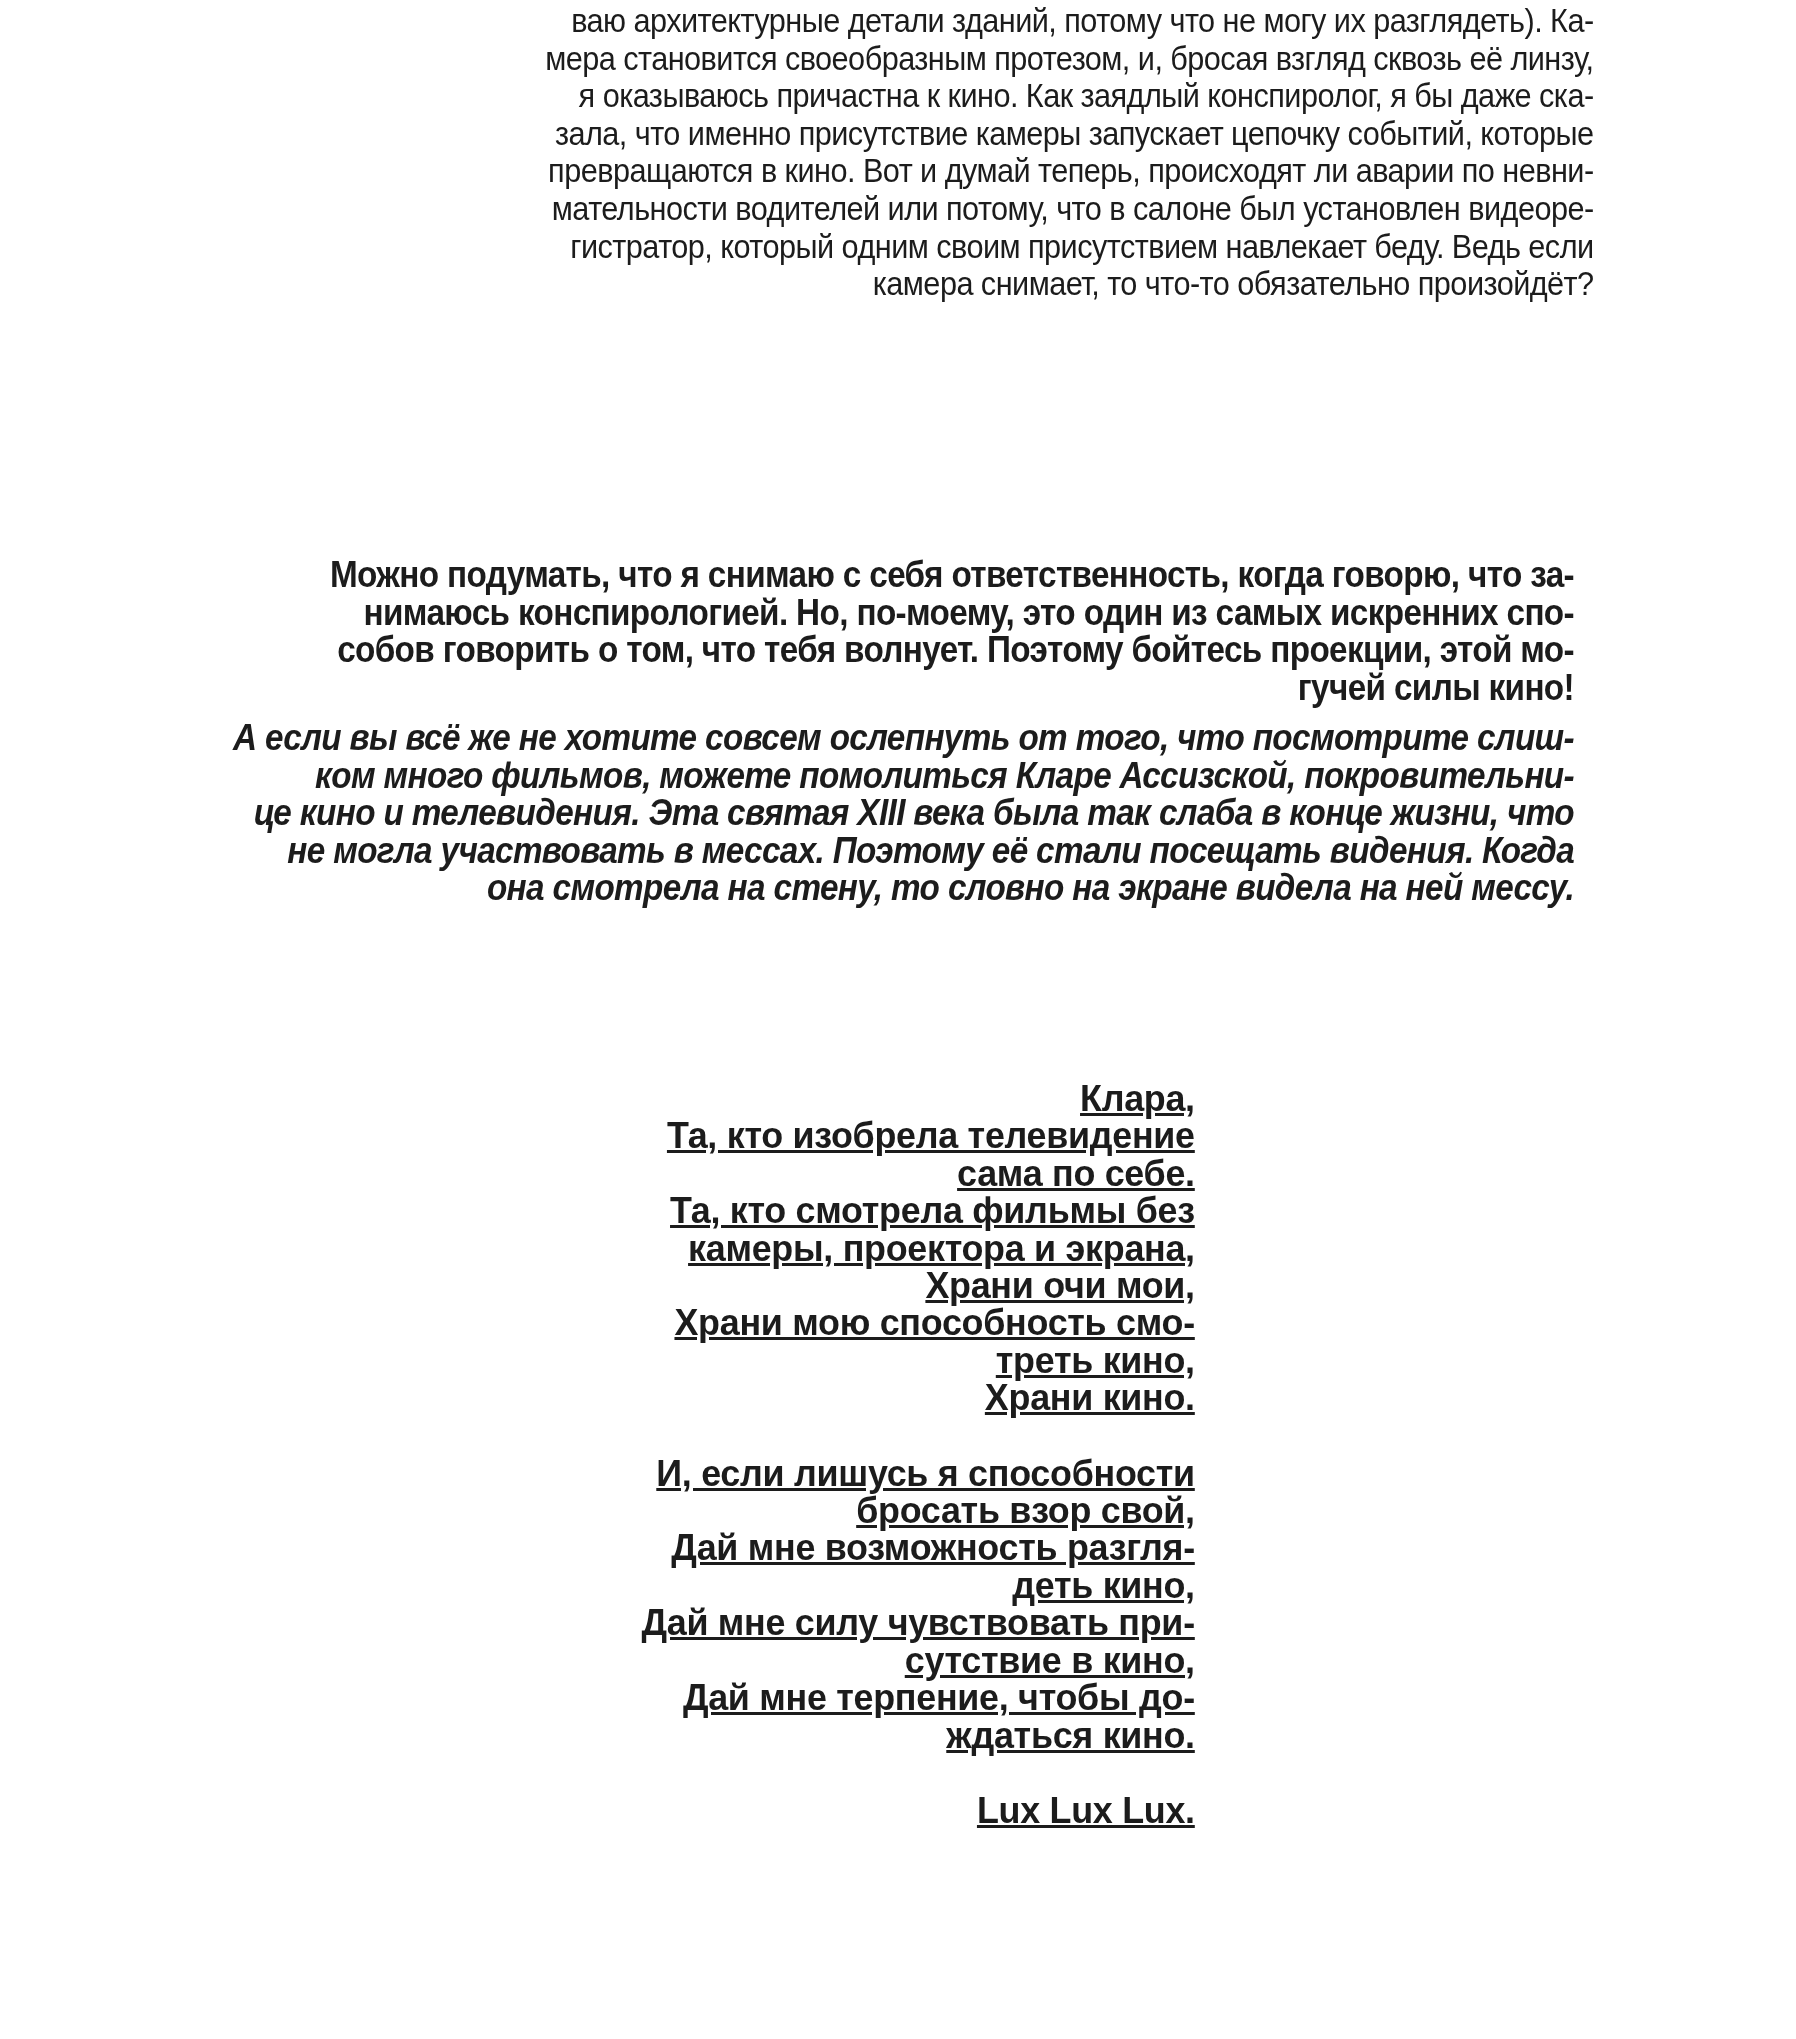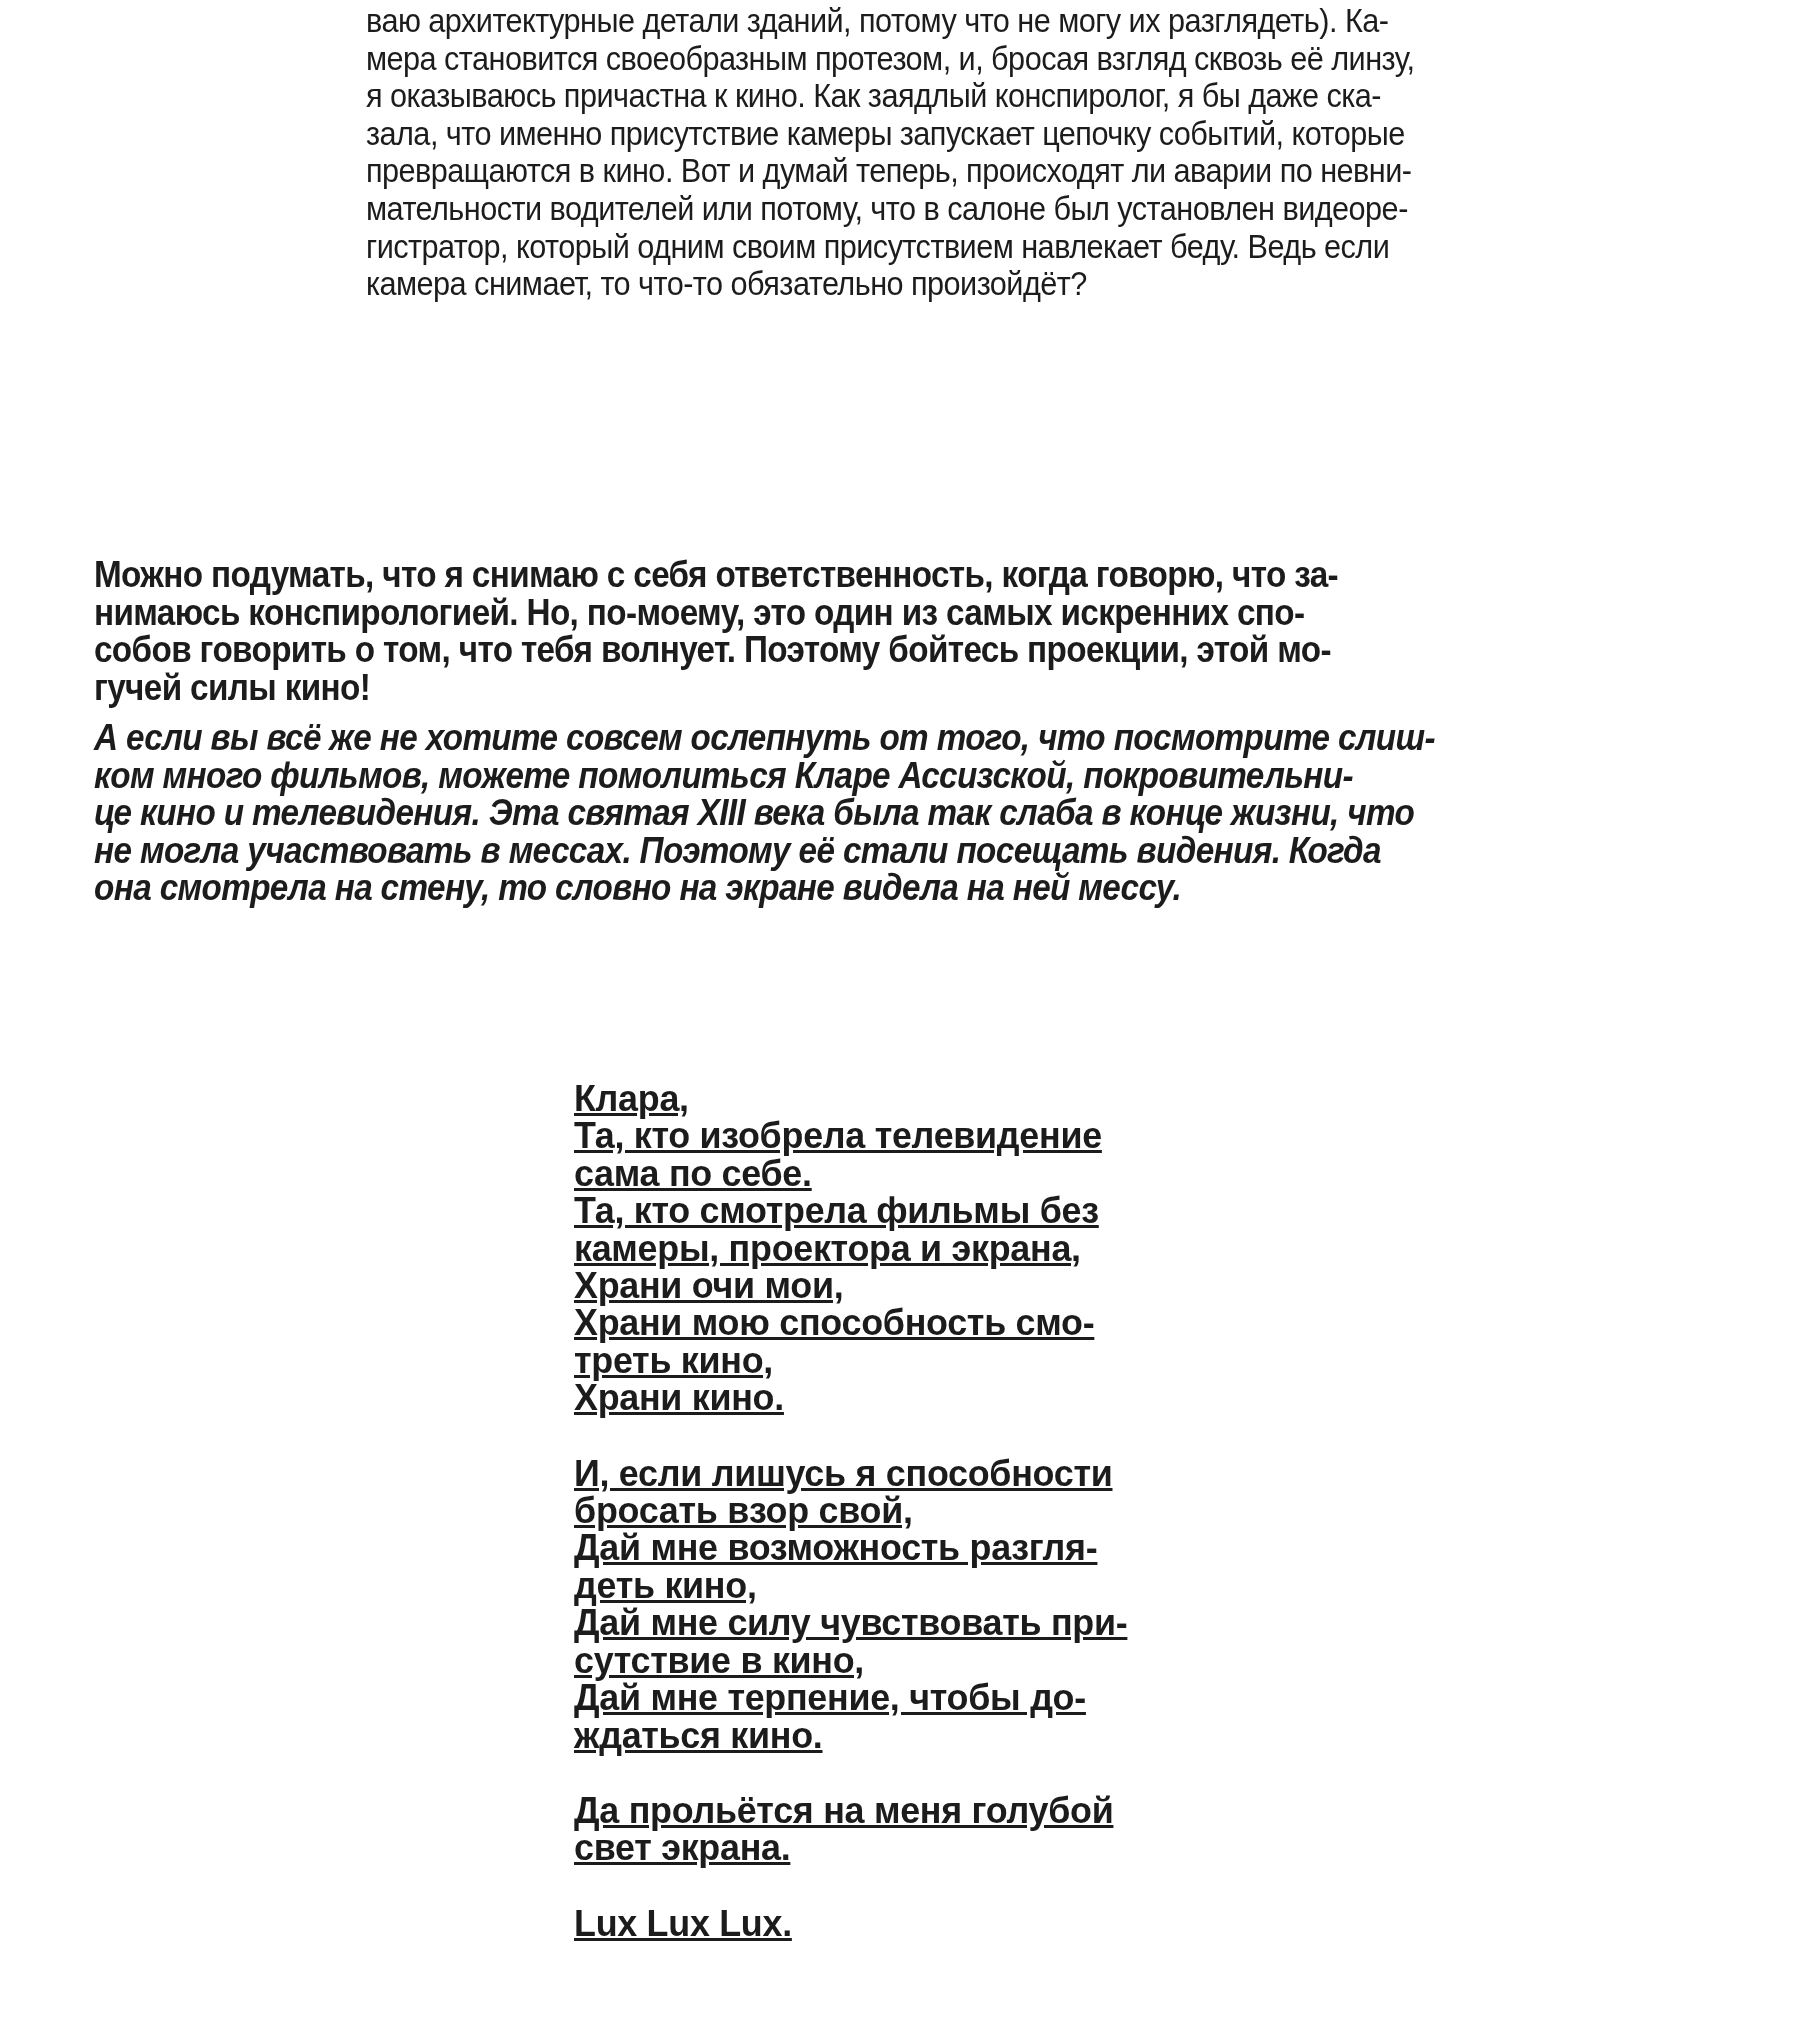--- a/index.html
+++ b/index.html
@@ -1,21 +1,21 @@
 <!DOCTYPE html>
 <html><head>
   <meta charset="utf-8">
   <style>
     html, body { margin: 0; padding: 0; background: #ffffff; }
     body {
       width: 1796px; height: 2039px; position: relative; overflow: hidden;
       color: #1c1c1c;
       font-family: "Liberation Sans", sans-serif;
     }
-    .block { position: absolute; }
+    .block { position: absolute; text-align: right; }
     .line { display: block; white-space: nowrap; }
     
     #para-top { left: 366px; top: 2px; width: 1320px; }
     #para-top .line {
       font-size: 33px; line-height: 37.6px; letter-spacing: -0.6px;
       transform-origin: left top; transform: scaleX(0.93);
     }
     
     #para-bold-1 { left: 94px; top: 536px; width: 1600px; margin-top: 20px; }
     #para-bold-2 { left: 94px; top: 719px; width: 1600px; font-style: italic; }
@@ -76,19 +76,15 @@
     <span class="line">И, если лишусь я способности</span>
     <span class="line">бросать взор свой,</span>
     <span class="line">Дай мне возможность разгля-</span>
     <span class="line">деть кино,</span>
     <span class="line">Дай мне силу чувствовать при-</span>
     <span class="line">сутствие в кино,</span>
     <span class="line">Дай мне терпение, чтобы до-</span>
     <span class="line">ждаться кино.</span>
   </div>
   <div class="stanza">
-    <span class="line">Да прольётся на меня голубой</span>
-    <span class="line">свет экрана.</span>
-  </div>
-  <div class="stanza">
     <span class="line">Lux Lux Lux.</span>
   </div>
 </div>
 
 </body></html>

